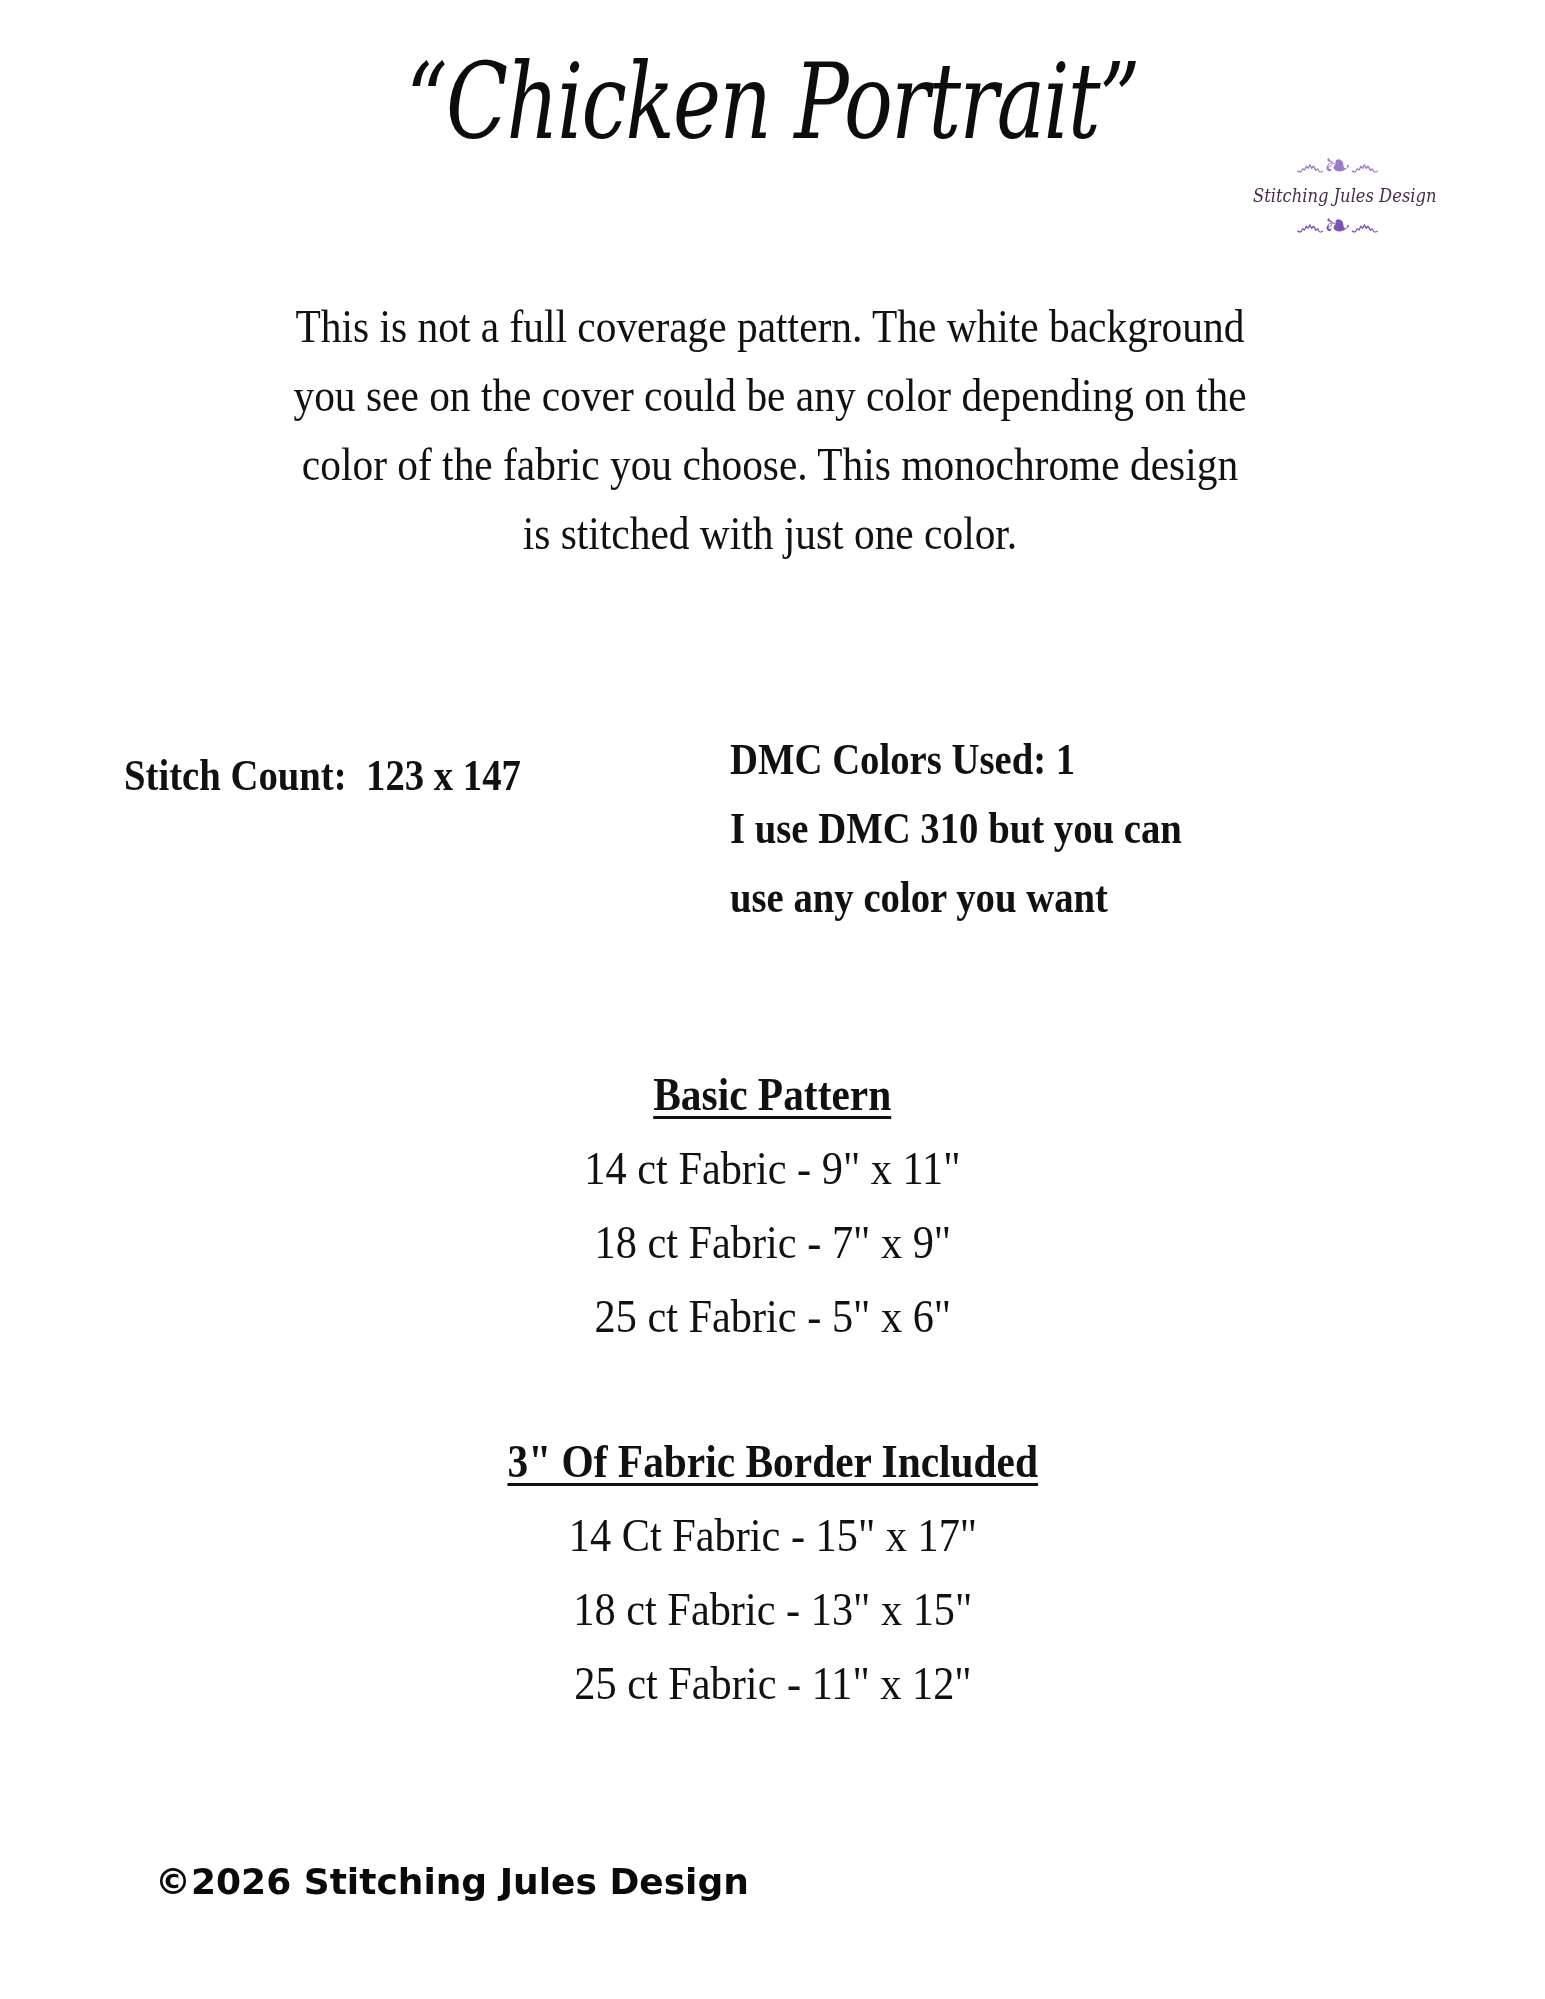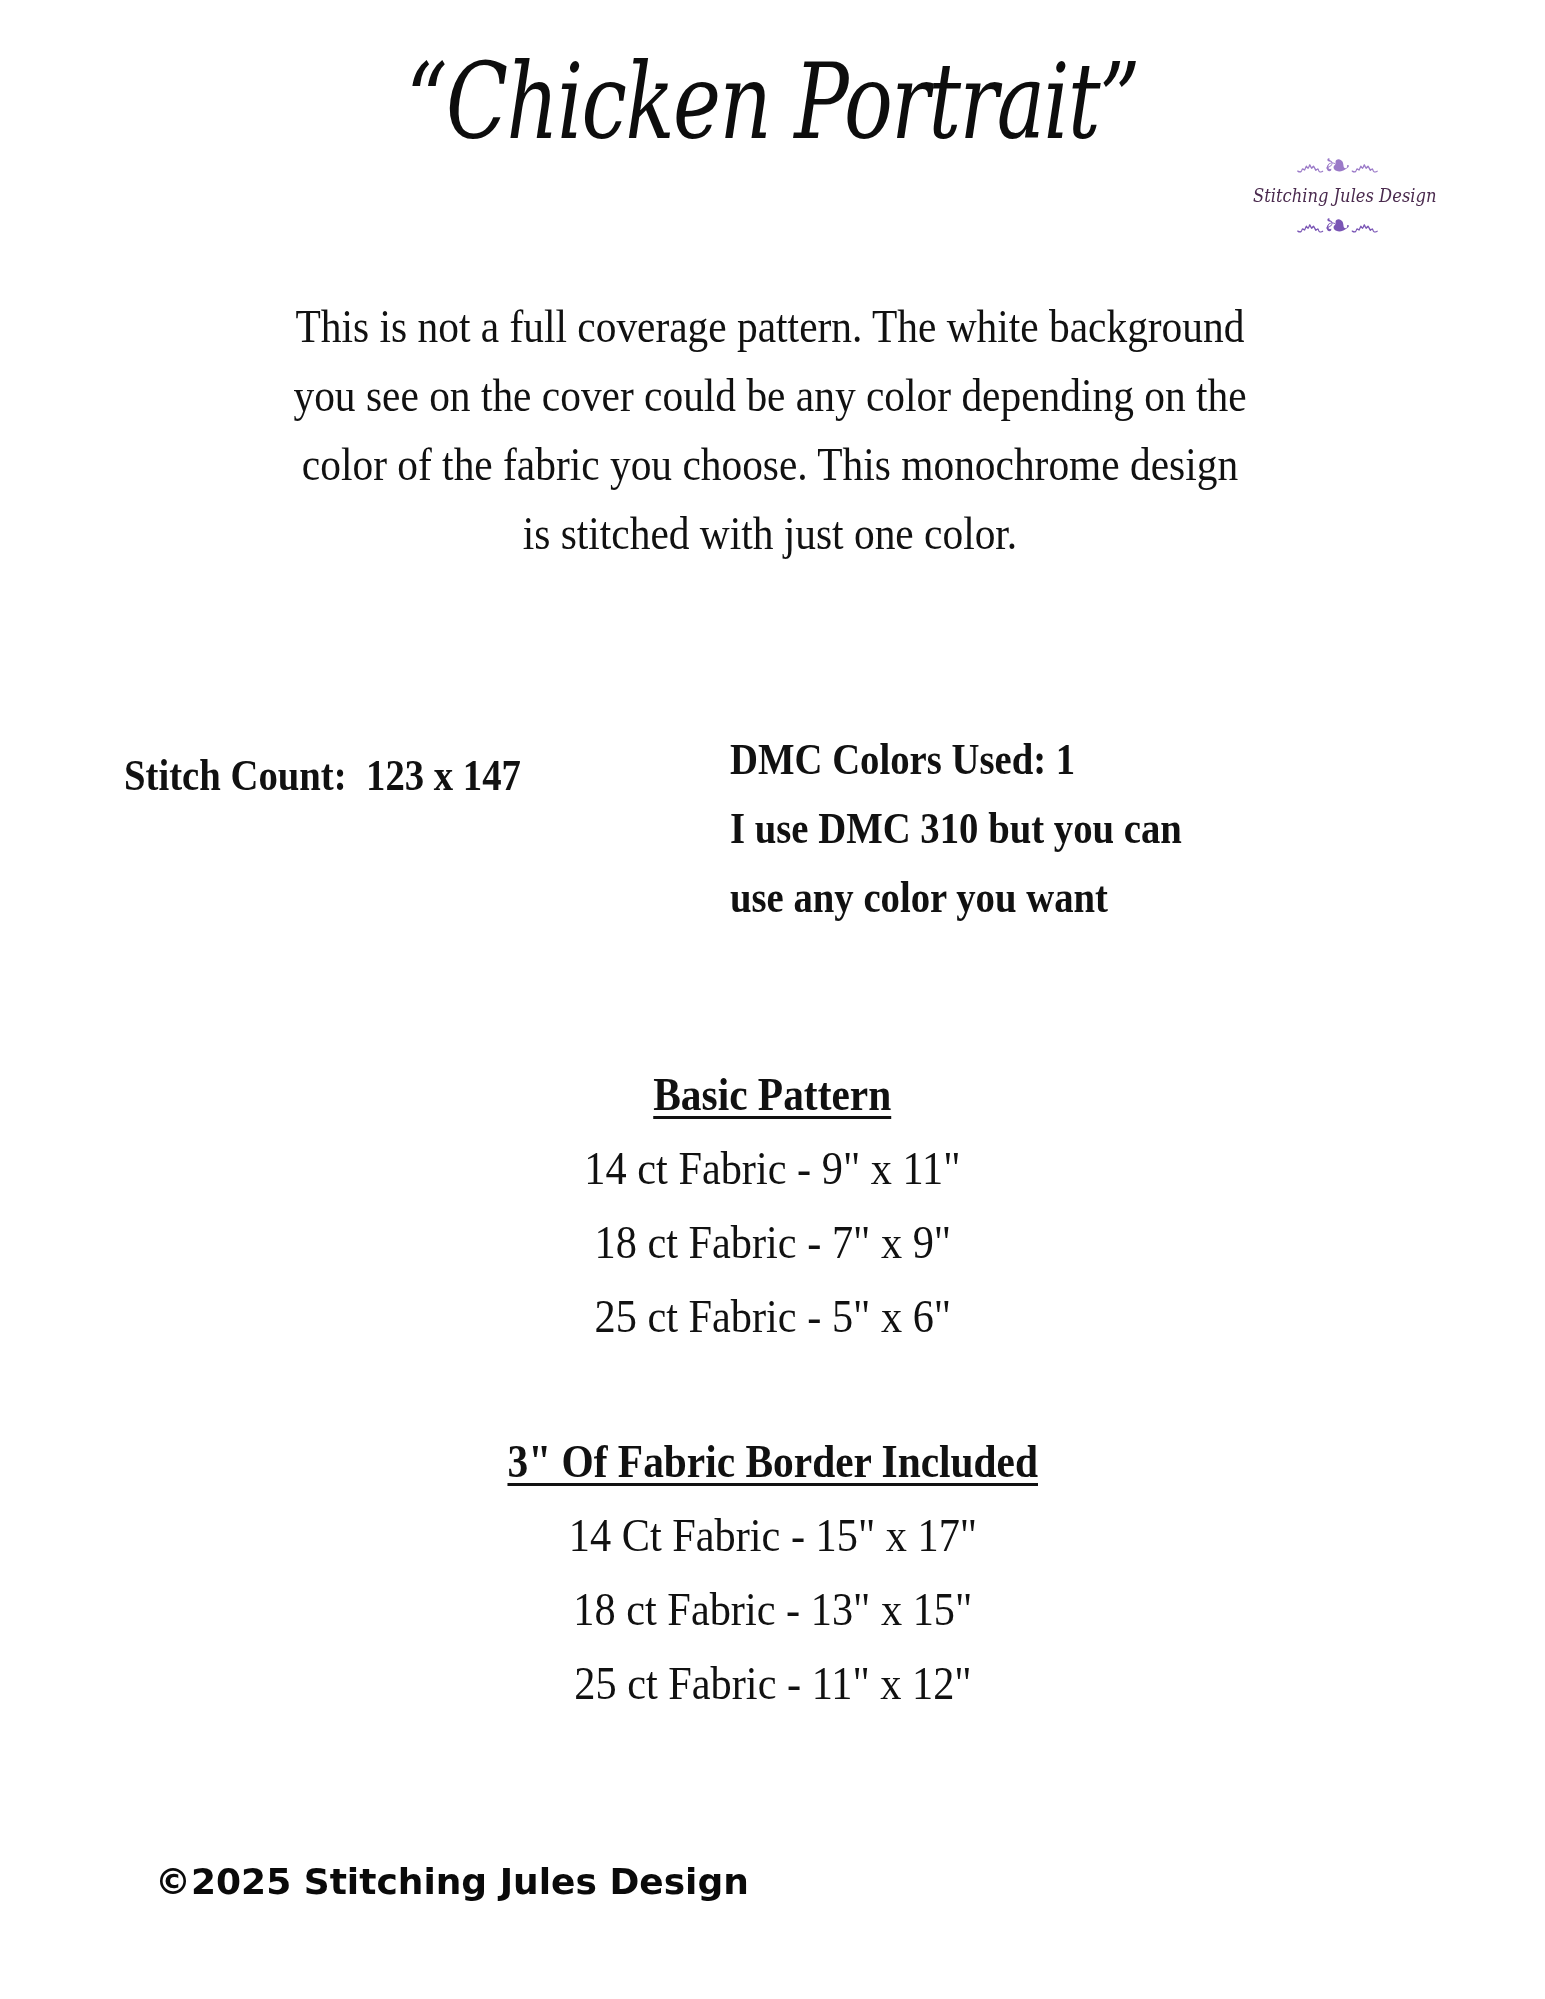--- a/index.html
+++ b/index.html
@@ -93,13 +93,13 @@
   <div class="row"><span>25 ct Fabric - 5" x 6"</span></div>
 </div>
 
 <div class="section border">
   <div><span class="heading">3" Of Fabric Border Included</span></div>
   <div class="row"><span>14 Ct Fabric - 15" x 17"</span></div>
   <div class="row"><span>18 ct Fabric - 13" x 15"</span></div>
   <div class="row"><span>25 ct Fabric - 11" x 12"</span></div>
 </div>
 
-<div class="footer">©2025 Stitching Jules Design</div>
+<div class="footer">©2026 Stitching Jules Design</div>
 
 </body></html>

